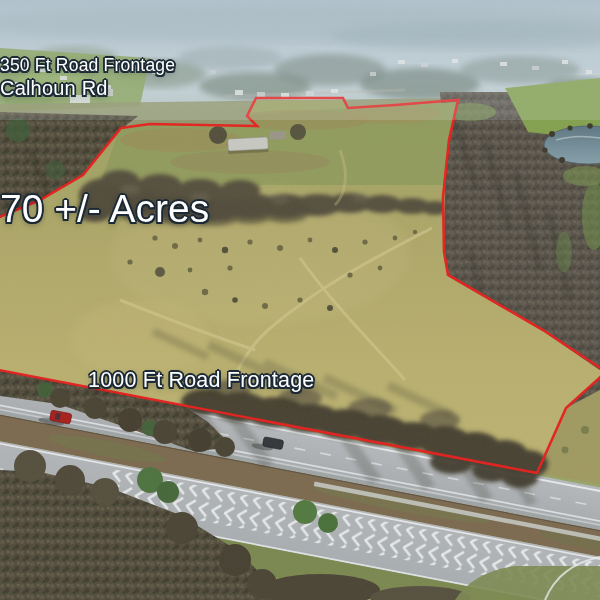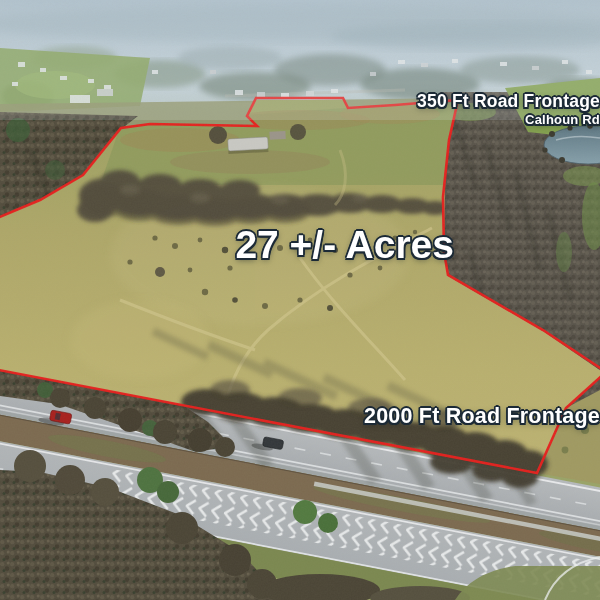--- a/index.html
+++ b/index.html
@@ -1,29 +1,29 @@
 <!DOCTYPE html>
 <html><head>
 <meta charset="utf-8">
 <style>
   html,body{margin:0;padding:0;}
   body{width:600px;height:600px;overflow:hidden;position:relative;
        font-family:"Liberation Sans",sans-serif;background:#9aa468;}
   .stage{position:absolute;left:0;top:0;width:600px;height:600px;}
   svg{display:block}
-  .caption{position:absolute;color:#fff;font-weight:700;text-align:right;
+  .caption{position:absolute;color:#fff;font-weight:400;text-align:left;
     line-height:1.22;white-space:nowrap;letter-spacing:.2px;
     text-shadow:
       -1.5px -1.5px 0 #1c2a36, 1.5px -1.5px 0 #1c2a36,
       -1.5px  1.5px 0 #1c2a36, 1.5px  1.5px 0 #1c2a36,
       -1.7px 0 0 #1c2a36, 1.7px 0 0 #1c2a36,
       0 -1.7px 0 #1c2a36, 0 1.7px 0 #1c2a36,
-      0 2px 6px rgba(8,18,28,.55); margin-top: 36px;}
+      0 2px 6px rgba(8,18,28,.55);}
   .cap-top{left:0;right:0;top:55px;font-size:17.5px;}
-  .cap-top .l2{font-size:13px;}
+  .cap-top .l2{font-size:20px;}
   .cap-acres{left:0;width:454px;top:185px;font-size:39px;letter-spacing:0;}
   .cap-bottom{left:88px;width:512px;top:367px;font-size:21.5px;}
   .cap-bottom .l2{font-size:23px;margin-top:2px;}
 </style>
 </head>
 <body>
 
 <div class="stage">
 <svg width="600" height="600" viewBox="0 0 600 600">
   <defs>
@@ -376,17 +376,17 @@
   <rect x="0" y="0" width="600" height="600" filter="url(#grain)" opacity=".14"></rect>
   <rect x="0" y="0" width="600" height="120" fill="#dfe9ee" opacity=".18"></rect>
 </svg>
 </div>
 
 <div class="caption cap-top">
   <div class="l1">350 Ft Road Frontage</div>
   <div class="l2">Calhoun Rd</div>
 </div>
 
-<div class="caption cap-acres">27 +/- Acres</div>
+<div class="caption cap-acres">70 +/- Acres</div>
 
 <div class="caption cap-bottom">
-  <div class="l1">2000 Ft Road Frontage</div>
+  <div class="l1">1000 Ft Road Frontage</div>
 </div>
 
 </body></html>

